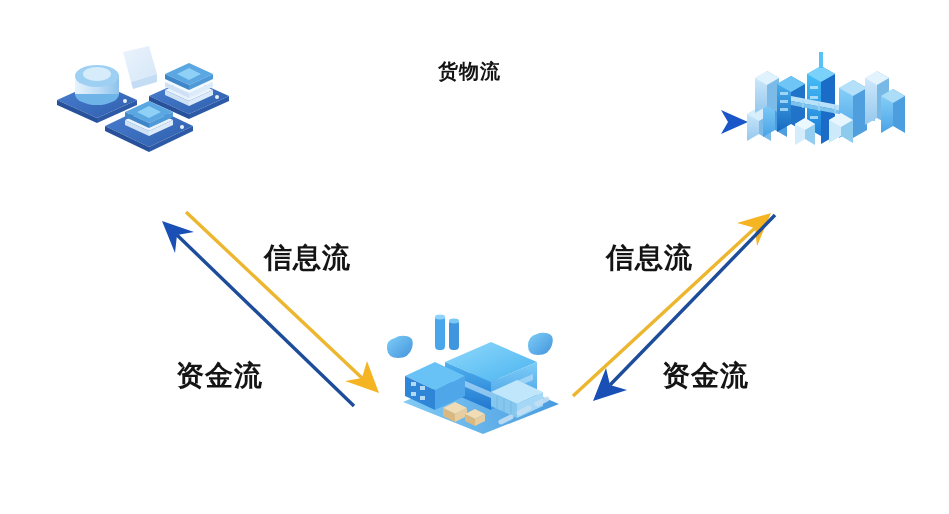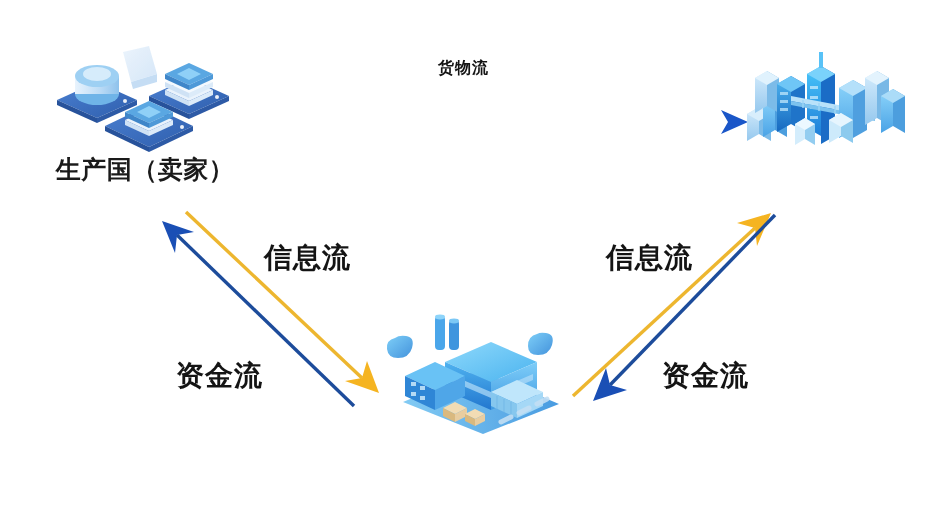--- a/index.html
+++ b/index.html
@@ -53,21 +53,21 @@
   #node-middleman  { left: 375px; top: 310px; width: 205px; }
 
   .flow-label {
     position: absolute;
     font-size: 28px;
     font-weight: bold;
     color: #141414;
     white-space: nowrap;
     letter-spacing: 1px;
   }
-  #label-goods-flow     { left: 438px; top: 58px;  font-size: 16px; }
+  #label-goods-flow     { left: 438px; top: 58px;  font-size: 20px; }
   #label-info-left      { left: 264px; top: 239px; }
   #label-info-right     { left: 606px; top: 239px; }
   #label-capital-left   { left: 176px; top: 357px; }
   #label-capital-right  { left: 662px; top: 357px; }
 </style>
 </head>
 <body>
 
 <div id="diagram-root">
 
@@ -173,21 +173,20 @@
             <path d="M80 76 L104 87 L104 92 L80 81 Z" fill="#cfe2f5"></path>
             <path d="M128 76 L104 87 L104 92 L128 81 Z" fill="#dcebf9"></path>
             <path d="M80 68 L104 57 L128 68 L104 79 Z" fill="#5aa7e2"></path>
             <path d="M80 68 L104 79 L104 84 L80 73 Z" fill="#3f86c9"></path>
             <path d="M128 68 L104 79 L104 84 L128 73 Z" fill="#4e99d8"></path>
             <path d="M92 68 L104 62 L116 68 L104 74 Z" fill="#8fd0f7"></path>
           </g>
           <circle cx="137" cy="83" r="2" fill="#ffffff" opacity="0.9"></circle>
         </g>
       </svg>
-      <div class="node-label">生产国（卖家）</div>
     </div>
 
     <div class="node" id="node-consumer">
       <svg class="node-art" width="180" height="110" viewBox="0 0 180 110">
         <defs>
           <linearGradient id="cTall" x1="0" y1="0" x2="0" y2="1">
             <stop offset="0%" stop-color="#49c6fb"></stop>
             <stop offset="100%" stop-color="#1f7fd8"></stop>
           </linearGradient>
           <linearGradient id="cMid" x1="0" y1="0" x2="0" y2="1">

